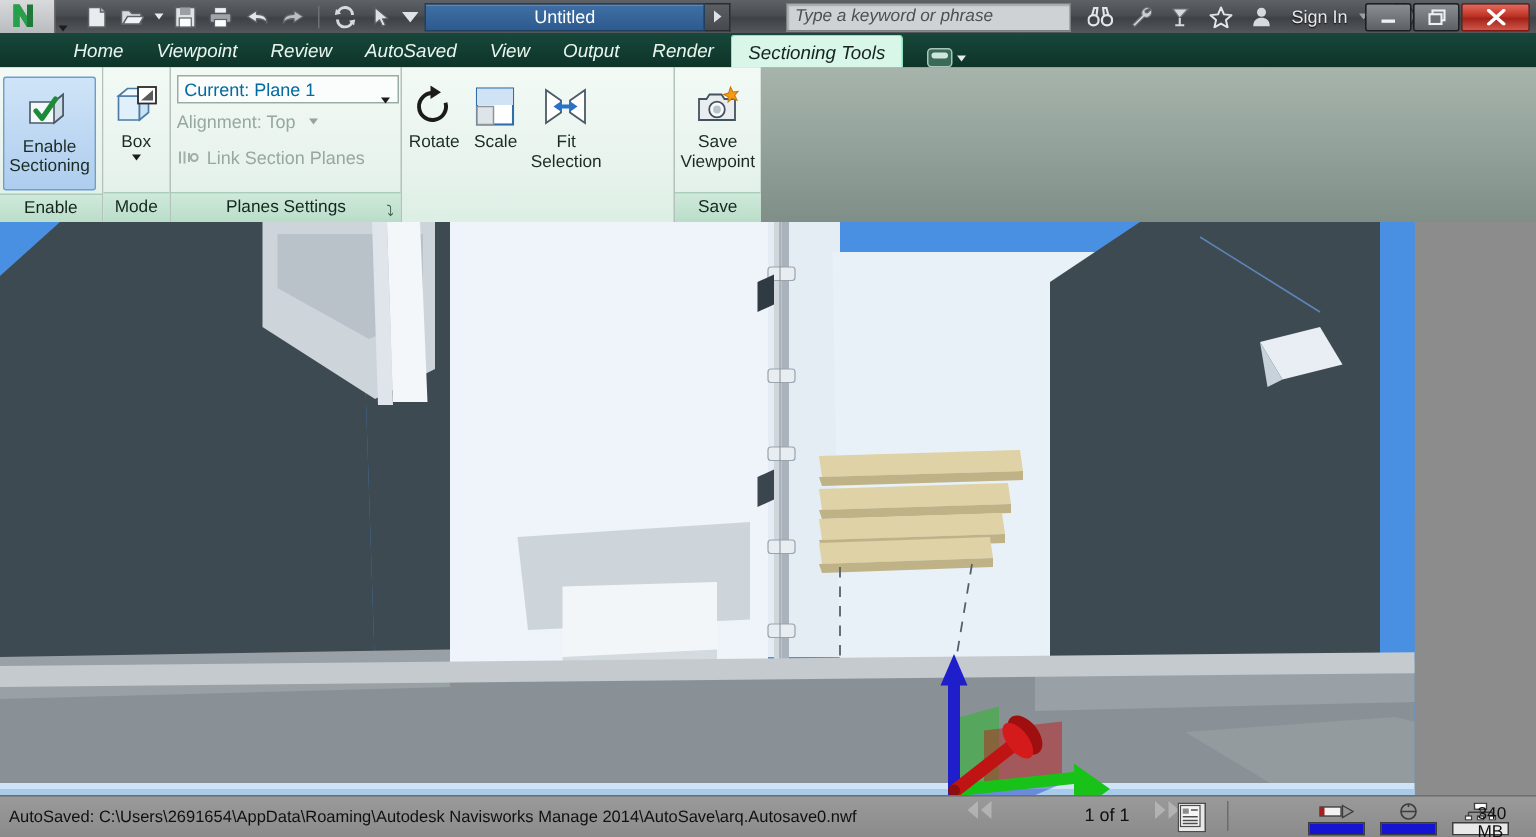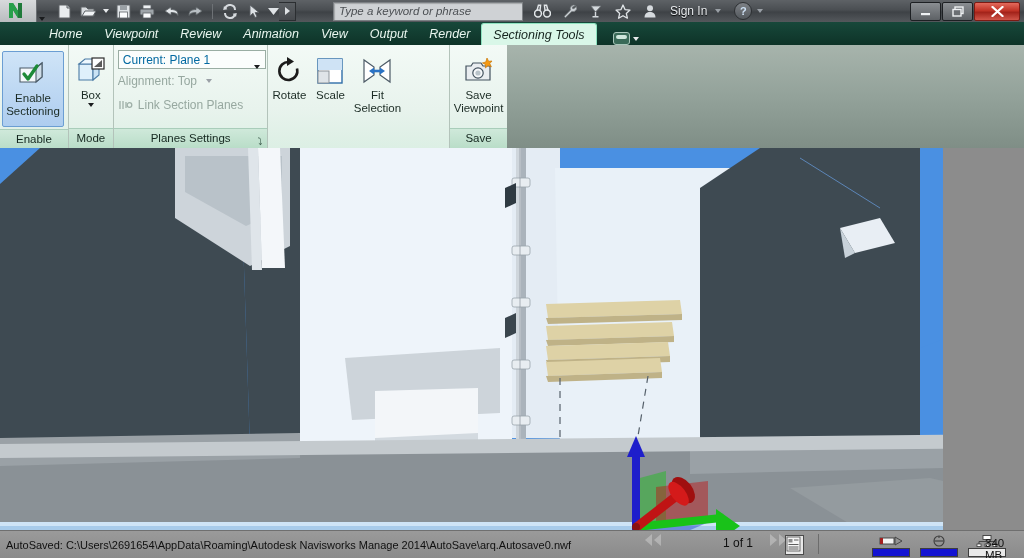--- a/index.html
+++ b/index.html
@@ -296,20 +296,21 @@
           <path d="M3 1 L3 12 L6 9.3 L8 13.5 L10 12.6 L8.1 8.6 L11.8 8.4 Z" fill="#dde1e5" stroke="#5a5f63" stroke-width=".9" stroke-linejoin="round"></path>
         </svg>
       </div>
       <div class="qicon" style="width:12px">
         <svg width="11" height="7" viewBox="0 0 11 7">
             <polygon points="0,0 11,0 5.5,7" fill="#dfe3e6"></polygon>
           </svg>
       </div>
     </div>
 
+    <div class="titlefield">Untitled</div>
     <div class="titlearrow">
         <div class="caret-r"></div>
       </div>
 
     <div class="searchbox" title="Type a keyword or phrase">Type a keyword or phrase</div>
 
     <div class="tb-icons">
       <div class="qicon">
         <svg width="17" height="14" viewBox="0 0 17 14">
           <circle cx="4" cy="9.5" r="3.4" fill="none" stroke="#e2e6e9" stroke-width="1.5"></circle>
@@ -370,21 +371,21 @@
         </svg>
       </div>
     </div>
   </div>
 
   <div class="tabbar">
     <div class="tabsp"></div>
     <div class="tab">Home</div>
     <div class="tab">Viewpoint</div>
     <div class="tab">Review</div>
-    <div class="tab">Animation</div>
+    <div class="tab">AutoSaved</div>
     <div class="tab">View</div>
     <div class="tab">Output</div>
     <div class="tab">Render</div>
     <div class="tab active">Sectioning Tools</div>
     <div class="tabmin">
       <div class="minpill"></div>
       <div class="caret-d light"></div>
     </div>
   </div>
 

